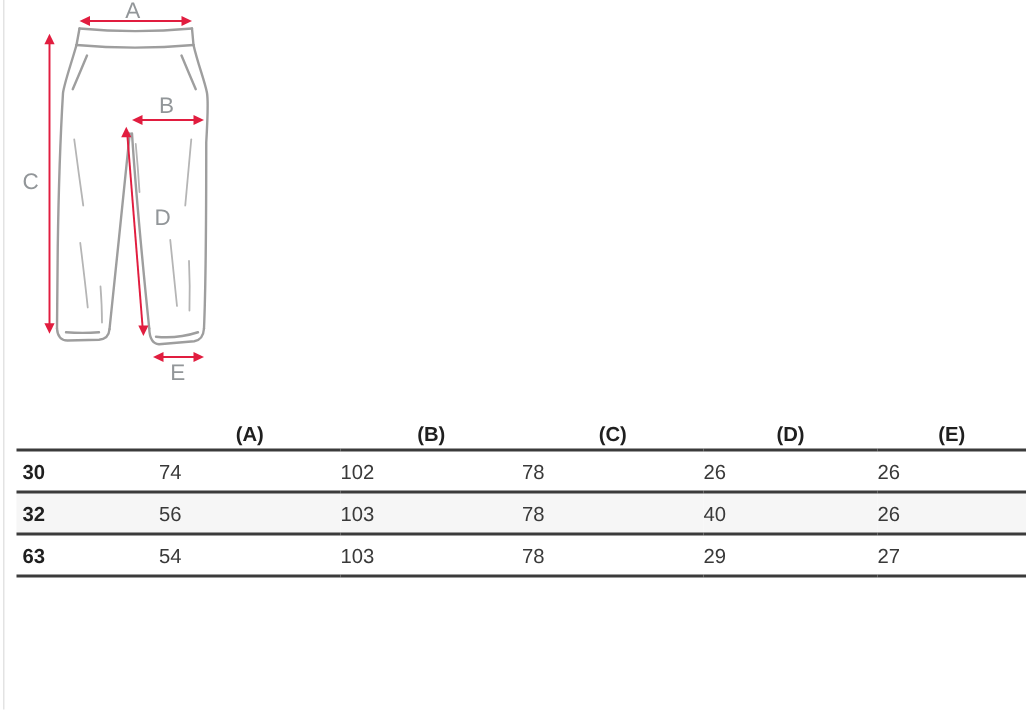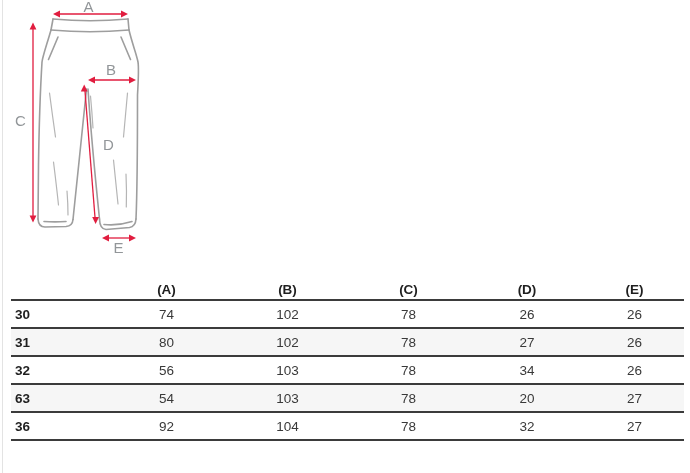--- a/index.html
+++ b/index.html
@@ -24,21 +24,21 @@
     border-collapse:collapse;table-layout:fixed;
     font-size:13.5px;color:#393939;
   }
   .size-table th{
     font-weight:bold;color:#1f1f1f;text-align:center;
     height:19px;padding:0;vertical-align:middle;
     border-bottom:2px solid #3b3b3b;
   }
   .size-table th.size-col{ text-align:left;padding-left:4px; }
   .size-table td{
-    height:26px;padding:0;text-align:center;vertical-align:middle;
+    height:26px;padding:0;text-align:left;vertical-align:middle;
     border-bottom:2px solid #3b3b3b;
   }
   .size-table td.size-cell{
     text-align:left;padding-left:4px;font-weight:bold;color:#1f1f1f;
   }
   .size-table tbody tr:nth-child(even){ background:#f6f6f6; }
 </style>
 </head>
 <body>
 
@@ -141,45 +141,29 @@
   <tbody>
     <tr>
       <td class="size-cell">30</td>
       <td>74</td>
       <td>102</td>
       <td>78</td>
       <td>26</td>
       <td>26</td>
     </tr>
     <tr>
-      <td class="size-cell">31</td>
-      <td>80</td>
-      <td>102</td>
-      <td>78</td>
-      <td>27</td>
-      <td>26</td>
-    </tr>
-    <tr>
       <td class="size-cell">32</td>
       <td>56</td>
       <td>103</td>
       <td>78</td>
-      <td>34</td>
+      <td>40</td>
       <td>26</td>
     </tr>
     <tr>
       <td class="size-cell">63</td>
       <td>54</td>
       <td>103</td>
       <td>78</td>
-      <td>20</td>
-      <td>27</td>
-    </tr>
-    <tr>
-      <td class="size-cell">36</td>
-      <td>92</td>
-      <td>104</td>
-      <td>78</td>
-      <td>32</td>
+      <td>29</td>
       <td>27</td>
     </tr>
   </tbody>
 </table>
 
 </body></html>

